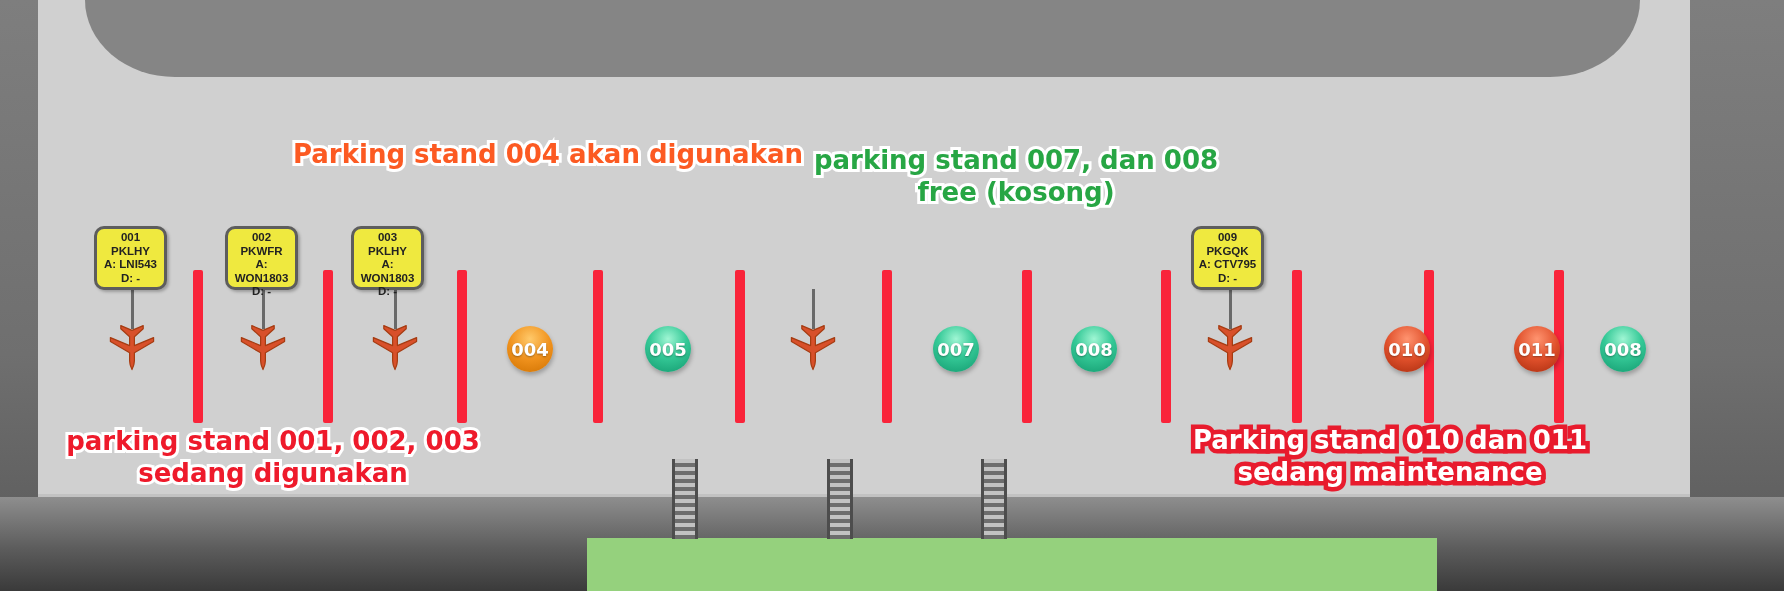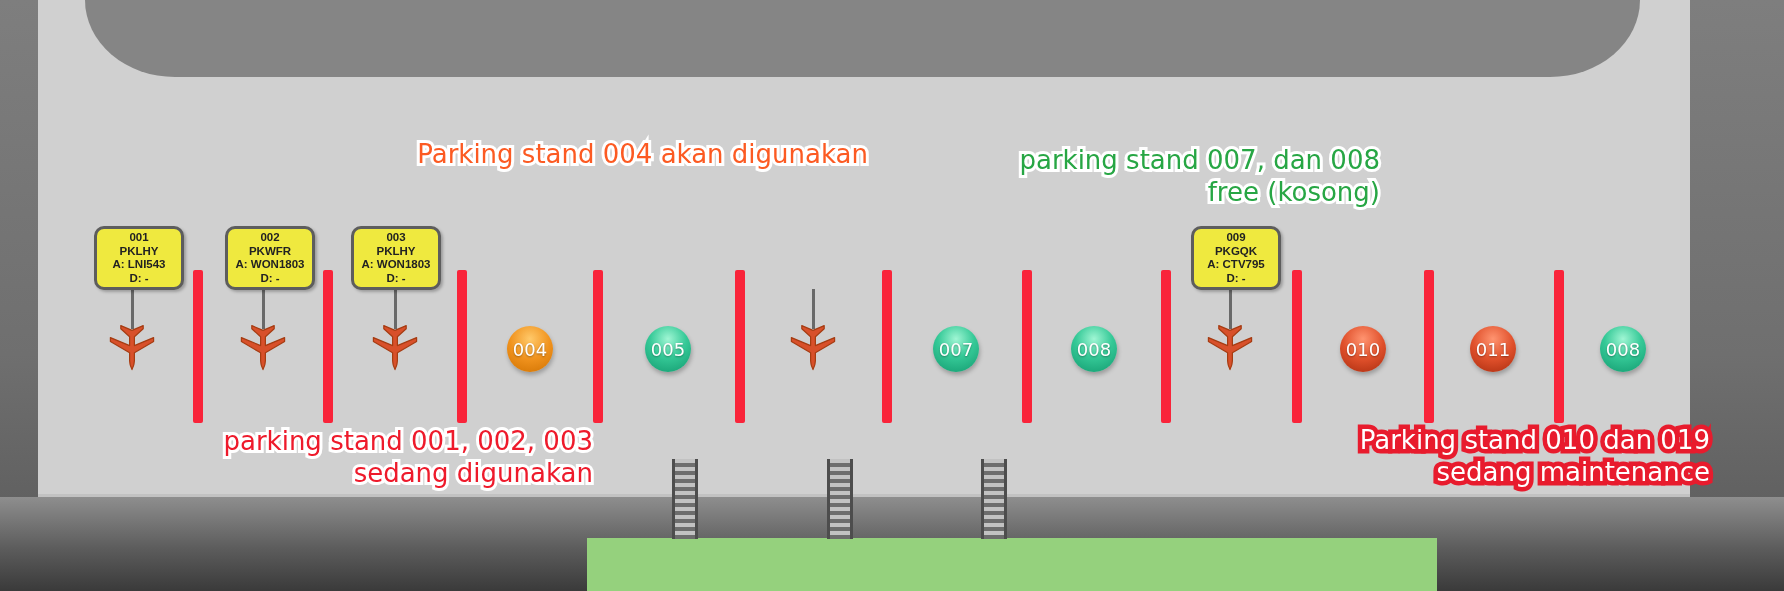--- a/index.html
+++ b/index.html
@@ -30,53 +30,53 @@
     background:repeating-linear-gradient(180deg,#c2c2c2 0 4px,#6d6d6d 4px 8px);
     border-left:3px solid #4d4d4d; border-right:3px solid #4d4d4d;
     box-sizing:border-box;
   }
   
   .divider{
     position:absolute; top:270px; width:10px; height:153px;
     background:#f9243a; border-radius:2px;
   }
   .stand-label{
-    position:absolute; top:226px; width:90px; height:64px; box-sizing:border-box;
+    position:absolute; top:226px; width:73px; height:64px; box-sizing:border-box;
     background:#efe93f; border:3px solid #5d5d5d; border-radius:10px;
     text-align:center; padding-top:2px;
     font-size:11.5px; line-height:13.5px; font-weight:bold; color:#222;
     box-shadow:2px 2px 3px rgba(0,0,0,0.25);
     z-index:4;
   }
   .connector{
     position:absolute; top:289px; width:3px; height:40px; background:#696969; z-index:3;
   }
   .plane{ position:absolute; top:324px; width:48px; height:48px; z-index:4; }
   .badge{
     position:absolute; top:326px; width:46px; height:46px; border-radius:50%;
     display:flex; align-items:center; justify-content:center;
-    font-family:"DejaVu Sans", sans-serif; font-weight:normal; font-size:18px; color:#fff;
+    font-family:"DejaVu Sans", sans-serif; font-weight:bold; font-size:18px; color:#fff;
     text-shadow:0 1px 2px rgba(0,0,0,0.35);
     box-shadow:1px 3px 4px rgba(0,0,0,0.25);
     z-index:4;
   }
   .badge-teal  { background:radial-gradient(circle at 50% 28%, #a0f6d4 0%, #35c997 45%, #12996e 100%); }
   .badge-orange{ background:radial-gradient(circle at 50% 28%, #ffc96a 0%, #f0921d 50%, #cf7100 100%); }
-  .badge-red   { background:radial-gradient(circle at 50% 28%, #ff9470 0%, #e0502b 50%, #a82c0e 100%); }
+  .badge-red   { background:radial-gradient(circle at 50% 28%, #ff9470 0%, #e0502b 50%, #a82c0e 100%);margin-left:44px; }
   
   .callout{
-    position:absolute; width:640px; text-align:right;
-    font-family:"DejaVu Sans", sans-serif; font-weight:normal;
+    position:absolute; width:640px; text-align:center;
+    font-family:"DejaVu Sans", sans-serif; font-weight:bold;
     font-size:26px; line-height:32px; letter-spacing:0;
     -webkit-text-stroke:6px #ffffff; paint-order:stroke fill;
     z-index:6;
   }
   .callout div{ -webkit-text-stroke:inherit; paint-order:stroke fill; }
   .callout-orange{ left:228px;  top:138px; color:#fc5a22; }
-  .callout-green { left:740px;  top:144px; color:#27a644; }
+  .callout-green { left:696px;  top:144px; color:#27a644; }
   .callout-red   { left:-47px;  top:425px; color:#ee1a2b; }
   .callout-maint { left:1070px; top:424px; color:#ffffff; -webkit-text-stroke:9px #e81b2d; }
 </style>
 </head>
 <body>
 
 <div class="viewport">
 
   <div class="apron"></div>
   <div class="terminal"></div>
@@ -166,17 +166,17 @@
   </div>
   <div class="callout callout-green">
     <div>parking stand 007, dan 008</div>
     <div>free (kosong)</div>
   </div>
   <div class="callout callout-red">
     <div>parking stand 001, 002, 003</div>
     <div>sedang digunakan</div>
   </div>
   <div class="callout callout-maint">
-    <div>Parking stand 010 dan 019</div>
+    <div>Parking stand 010 dan 011</div>
     <div>sedang maintenance</div>
   </div>
 
 </div>
 
 </body></html>

